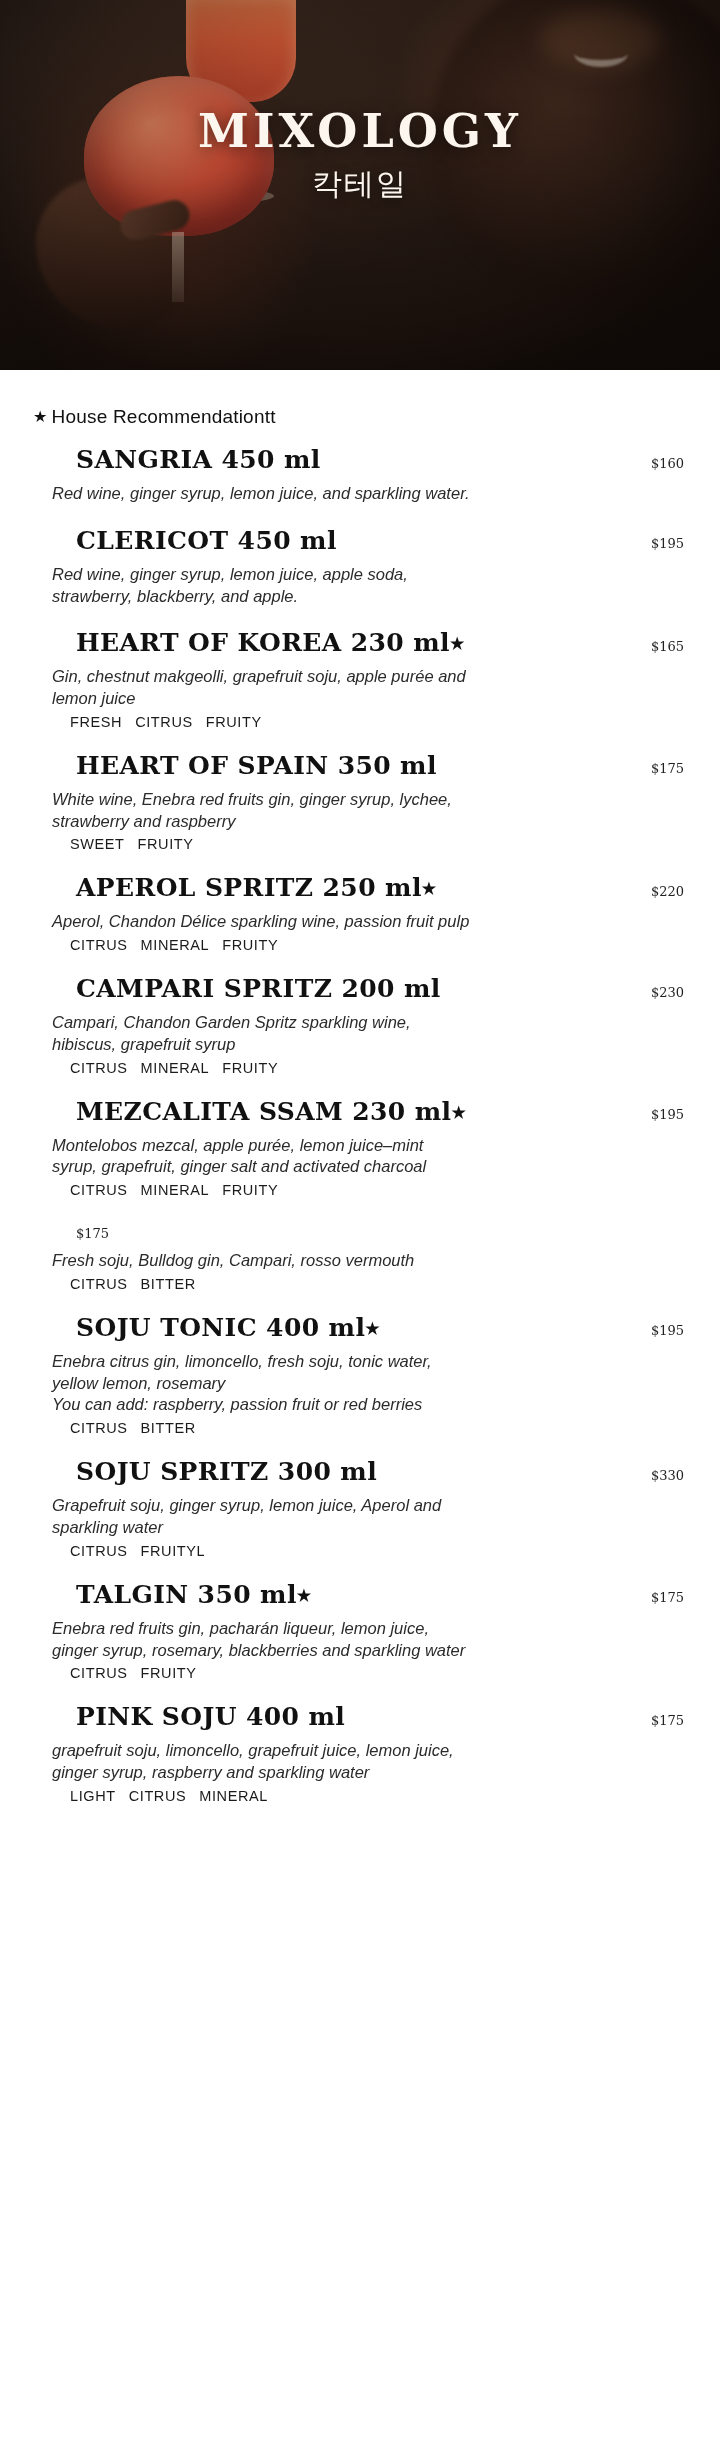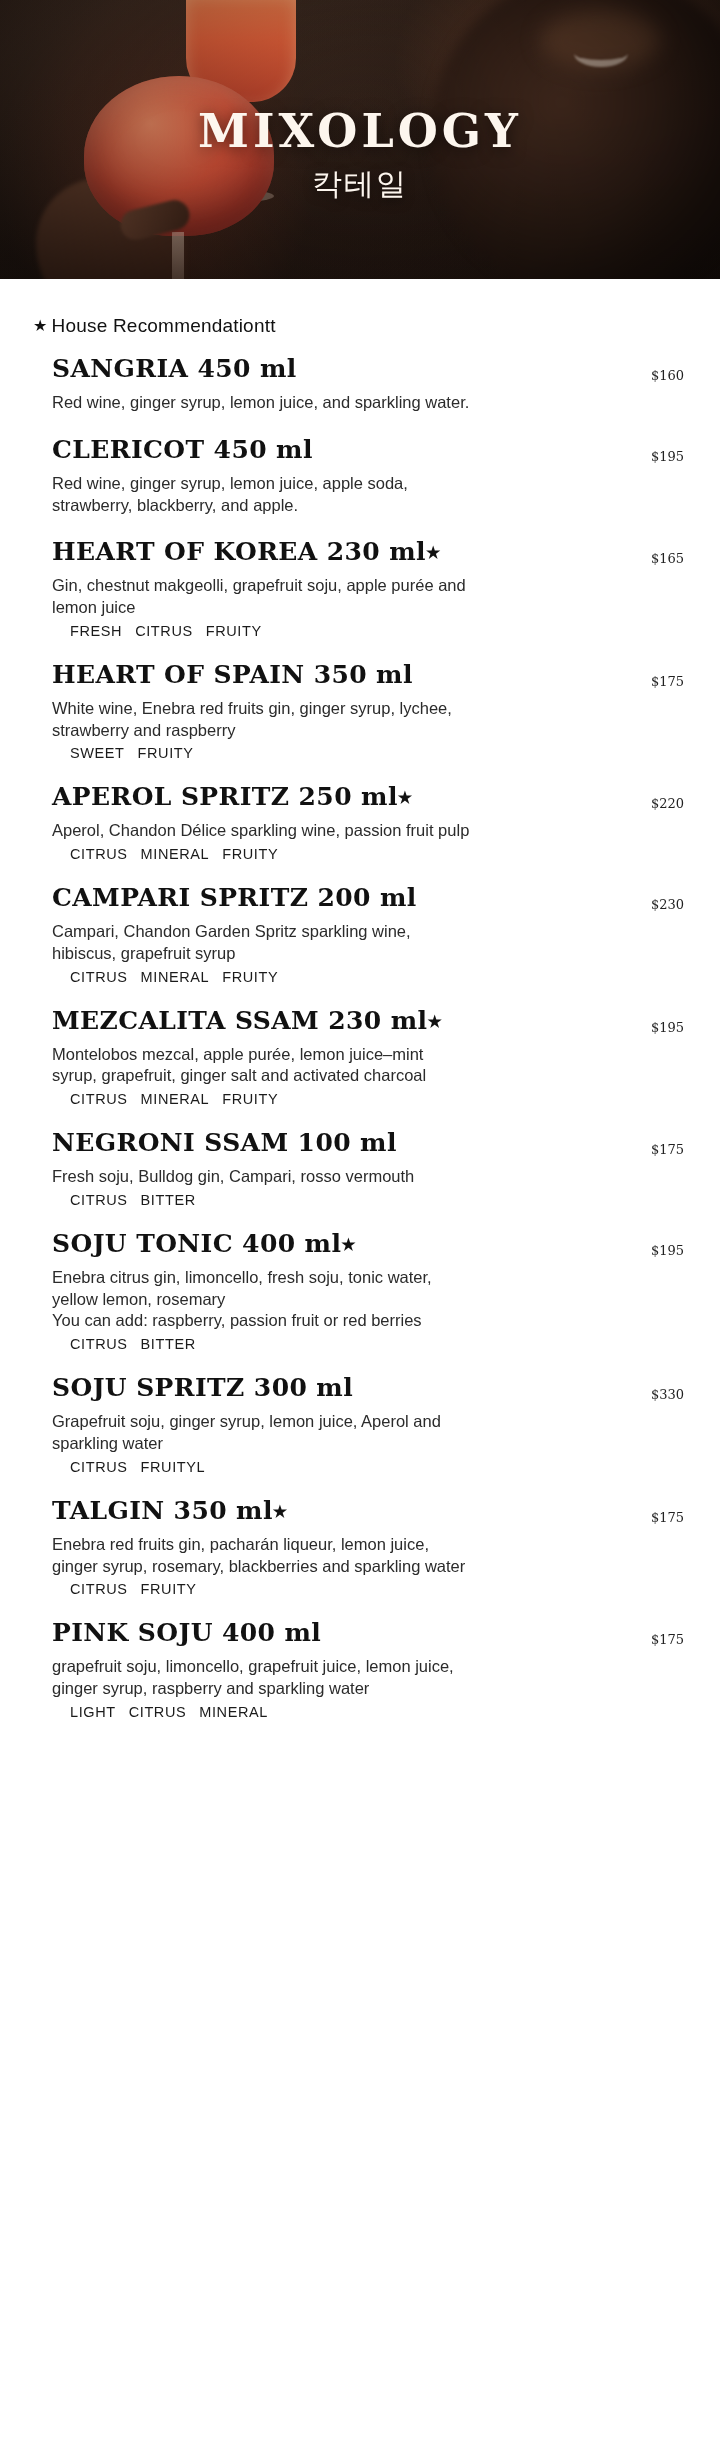--- a/index.html
+++ b/index.html
@@ -12,21 +12,21 @@
     min-height: 2452px;
     font-family: "Liberation Sans", sans-serif;
     color: #1d1d1d;
     -webkit-font-smoothing: antialiased;
   }
 
   
   .hero {
     position: relative;
     width: 720px;
-    height: 279px;
+    height: 370px;
     overflow: hidden;
     background: #be185d;
   }
   .hero-bg {
     position: absolute;
     inset: 0;
     background:
       radial-gradient(ellipse 280px 200px at 82% 22%, rgba(120,70,45,0.85) 0%, rgba(60,35,25,0.1) 70%),
       radial-gradient(ellipse 220px 260px at 22% 60%, rgba(90,45,30,0.7) 0%, rgba(40,24,18,0.05) 72%),
       linear-gradient(160deg, #4a3529 0%, #35251c 32%, #241812 62%, #1a110c 100%);
@@ -217,23 +217,24 @@
     line-height: 1;
     color: #111;
   }
 
   .item {
     margin: 0 0 22px 0;
     padding-left: 22px;
   }
   .item-head {
     display: flex;
-    align-items: flex-end;
+    align-items: center;
     justify-content: space-between;
     gap: 12px;
+    margin-left: 24px;
   }
   .item-name {
     font-family: "DejaVu Serif", serif;
     font-weight: 700;
     font-size: 25px;
     letter-spacing: 0.4px;
     color: #111;
     line-height: 1.12;
     white-space: nowrap;
   }
@@ -248,20 +249,21 @@
     white-space: nowrap;
     padding-top: 6px;
     padding-right: 6px;
   }
   .item-desc {
     font-size: 16.5px;
     line-height: 1.32;
     color: #2b2b2b;
     margin-top: 9px;
     max-width: 420px;
+    font-style: italic;
   }
   .item-desc .extra {
     display: block;
   }
   .tags {
     margin-top: 4px;
     padding-left: 18px;
     font-size: 14.5px;
     letter-spacing: 0.6px;
     color: #1b1b1b;
@@ -351,21 +353,20 @@
       <div class="item">
         <div class="item-head">
           <div class="item-name"><span>MEZCALITA SSAM 230 ml</span><span class="name-star">★</span></div>
           <div class="item-price">$195</div>
         </div>
         <div class="item-desc"><span>Montelobos mezcal, apple purée, lemon juice–mint syrup, grapefruit, ginger salt and activated charcoal</span></div>
         <div class="tags"><span>CITRUS</span><span>MINERAL</span><span>FRUITY</span></div>
       </div>
       <div class="item">
         <div class="item-head">
-          <div class="item-name"><span>NEGRONI SSAM 100 ml</span></div>
           <div class="item-price">$175</div>
         </div>
         <div class="item-desc"><span>Fresh soju, Bulldog gin, Campari, rosso vermouth</span></div>
         <div class="tags"><span>CITRUS</span><span>BITTER</span></div>
       </div>
       <div class="item">
         <div class="item-head">
           <div class="item-name"><span>SOJU TONIC 400 ml</span><span class="name-star">★</span></div>
           <div class="item-price">$195</div>
         </div>

